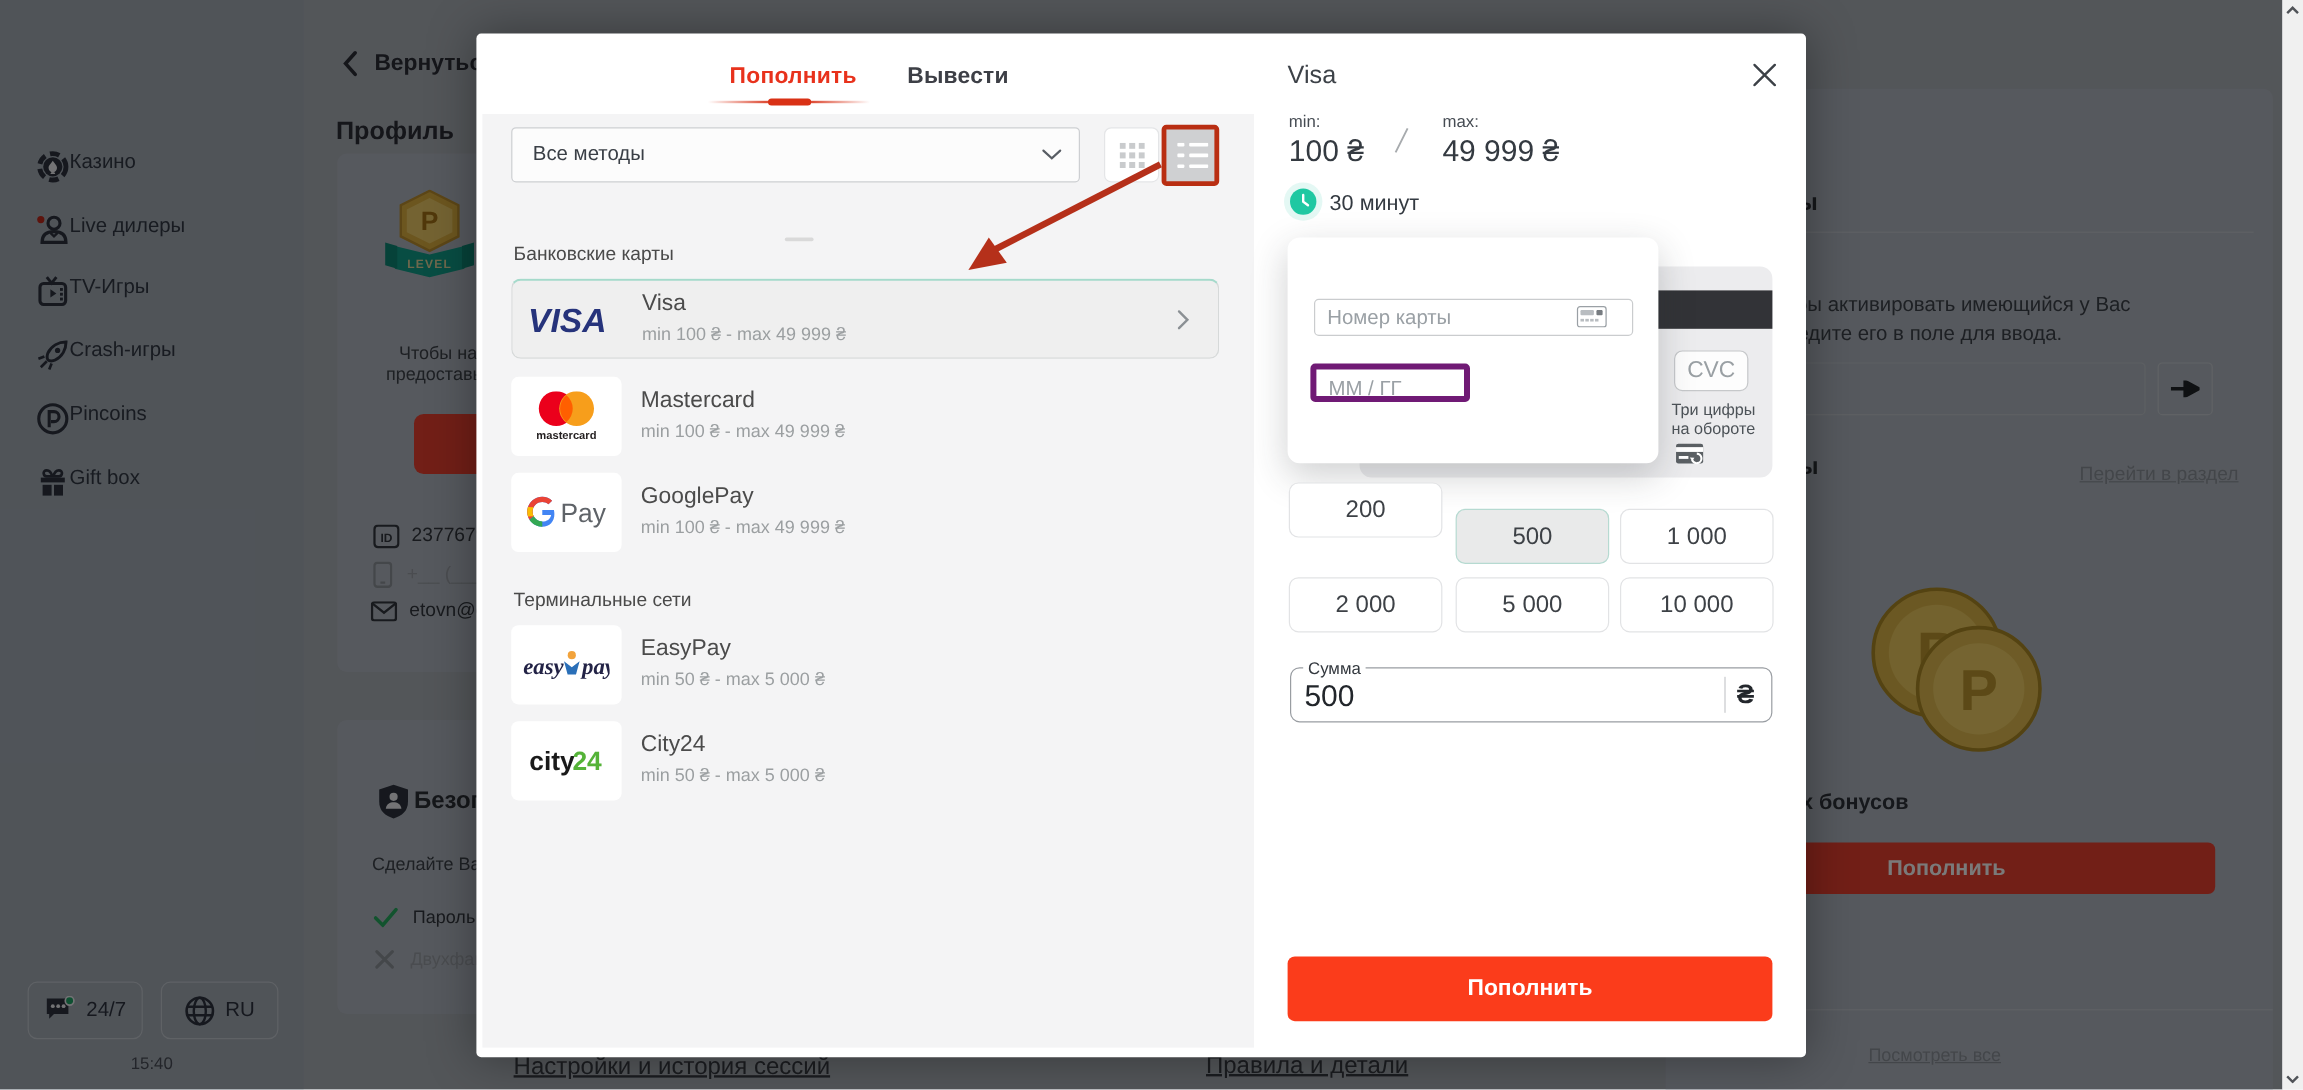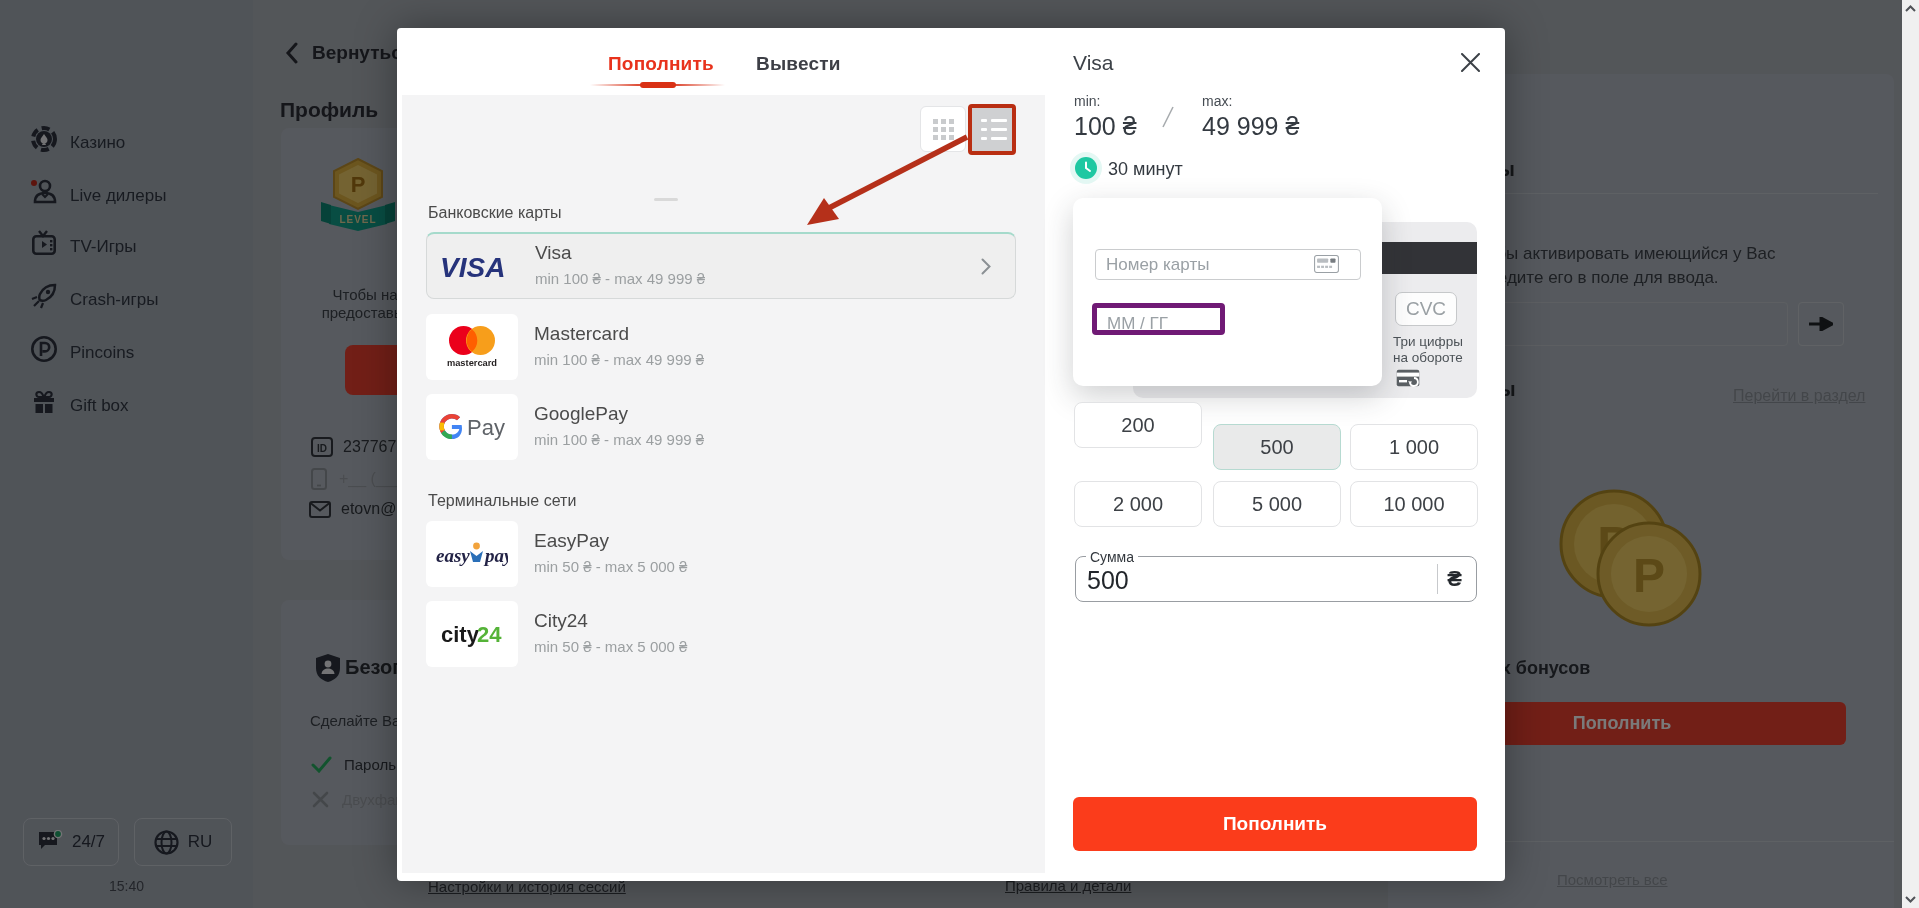--- a/index.html
+++ b/index.html
@@ -7,34 +7,34 @@
 body { font-family:"Liberation Sans", sans-serif; position:relative; background:#edeff2; }
 .abs { position:absolute; }
 
 
 #page { position:absolute; inset:0; width:1902px; }
 
 #sidebar { position:absolute; left:0; top:0; width:253px; height:908px; background:#a7afb9; }
 #logo { position:absolute; left:22px; top:12px; width:206px; }
 #logoTxt { font-weight:700; font-size:48px; letter-spacing:-3.5px; color:#fe3621; text-align:center; transform:scaleY(1.4); transform-origin:top; height:50px; line-height:50px; margin-top:-10px; white-space:nowrap; }
 #casinoBox { margin-top:2px; height:24px; background:#18c2a8; border-radius:3px 3px 10px 10px; color:#e8f4f1; font-size:13px; letter-spacing:9px; text-align:center; line-height:24px; padding-left:9px; font-weight:500;}
-.mi { position:absolute; left:30px; display:flex; align-items:flex-end; gap:12px; color:#333a45; font-size:17px; font-weight:500; height:28px; }
+.mi { position:absolute; left:30px; display:flex; align-items:flex-start; gap:0; color:#333a45; font-size:17px; font-weight:500; height:28px; }
 .mi svg { width:28px; height:28px; }
 .botbtn { position:absolute; top:818px; height:48px; border:1px solid #c6ccd3; border-radius:8px; background:transparent; display:flex; align-items:center; justify-content:center; gap:9px; color:#2e3440; font-size:17px; font-weight:500; }
 #time { position:absolute; top:878px; left:0; width:253px; text-align:center; font-size:14px; color:#4a4f58; }
 
 
 #content { position:absolute; left:0; top:0; width:1902px; height:908px; background:#adb3bb; }
 .backlnk { position:absolute; left:285px; top:42px; color:#2d2f38; font-size:19px; font-weight:700; display:flex; align-items:center; gap:14px;}
 .h1 { position:absolute; left:280px; top:98px; font-size:21px; font-weight:700; color:#2d2f38; }
 .card { position:absolute; background:#b5bbc4; border-radius:8px; }
 #pcard { left:281px; top:128px; width:340px; height:432px; }
 #scard { left:281px; top:600px; width:340px; height:245px; }
 #promo { left:1388px; top:74px; width:506px; height:850px; }
-.dimlink { color:#3a3d44; font-size:15px; text-decoration:underline; }
+.dimlink { color:#3a3d44; font-size:20px; text-decoration:underline; }
 
 
 #overlay { position:absolute; left:0; top:0; width:1902px; height:908px; background:rgba(0,0,0,0.52); }
 
 
 #sb { position:absolute; right:0; top:0; width:17px; height:908px; background:#f0f0f0; }
 
 
 #modal { position:absolute; left:397px; top:28px; width:1108px; height:853px; background:#fff; border-radius:4px; box-shadow:0 0 40px rgba(0,0,0,0.35); }
 #mleft { position:absolute; left:5px; top:67px; width:643px; height:778px; background:#f4f4f5; }
@@ -223,20 +223,26 @@
 
 <div id="overlay"></div>
 
 <div id="modal">
   <div id="mleft"></div>
   <div class="tab" id="tab1">Пополнить</div>
   <div class="tab" id="tab2">Вывести</div>
   <div class="abs" style="left:193px;top:56px;width:135px;height:2px;background:linear-gradient(90deg,rgba(216,49,23,0),rgba(216,49,23,.85) 35%,rgba(216,49,23,.85) 65%,rgba(216,49,23,0));"></div>
   <div class="abs" style="left:243px;top:54px;width:36px;height:6px;border-radius:3px;background:#d93115;"></div>
 
+  <div class="abs" style="left:29px;top:78px;width:474px;height:46px;background:#fcfcfc;border:1px solid #cdcfd2;border-radius:4px;">
+    <div class="abs" style="left:17px;top:11px;font-size:17px;color:#3a3f46;">Все методы</div>
+    <svg class="abs" style="right:14px;top:17px;" width="17" height="10" viewBox="0 0 17 10">
+        <path d="M1.5 1.5 L8.5 8 L15.5 1.5" stroke="#585d64" stroke-width="1.8" fill="none" stroke-linecap="round"></path>
+      </svg>
+  </div>
 
   <div class="abs" style="left:523px;top:78px;width:46px;height:46px;background:#fff;border:1px solid #e4e5e7;border-radius:6px;">
     <svg class="abs" style="left:12px;top:12px;" width="21" height="21" viewBox="0 0 21 21">
       <g fill="#c9cbcd">
           <rect x="0" y="0" width="5" height="5"></rect>
           <rect x="8" y="0" width="5" height="5"></rect>
           <rect x="16" y="0" width="5" height="5"></rect>
           <rect x="0" y="8" width="5" height="5"></rect>
           <rect x="8" y="8" width="5" height="5"></rect>
           <rect x="16" y="8" width="5" height="5"></rect>

